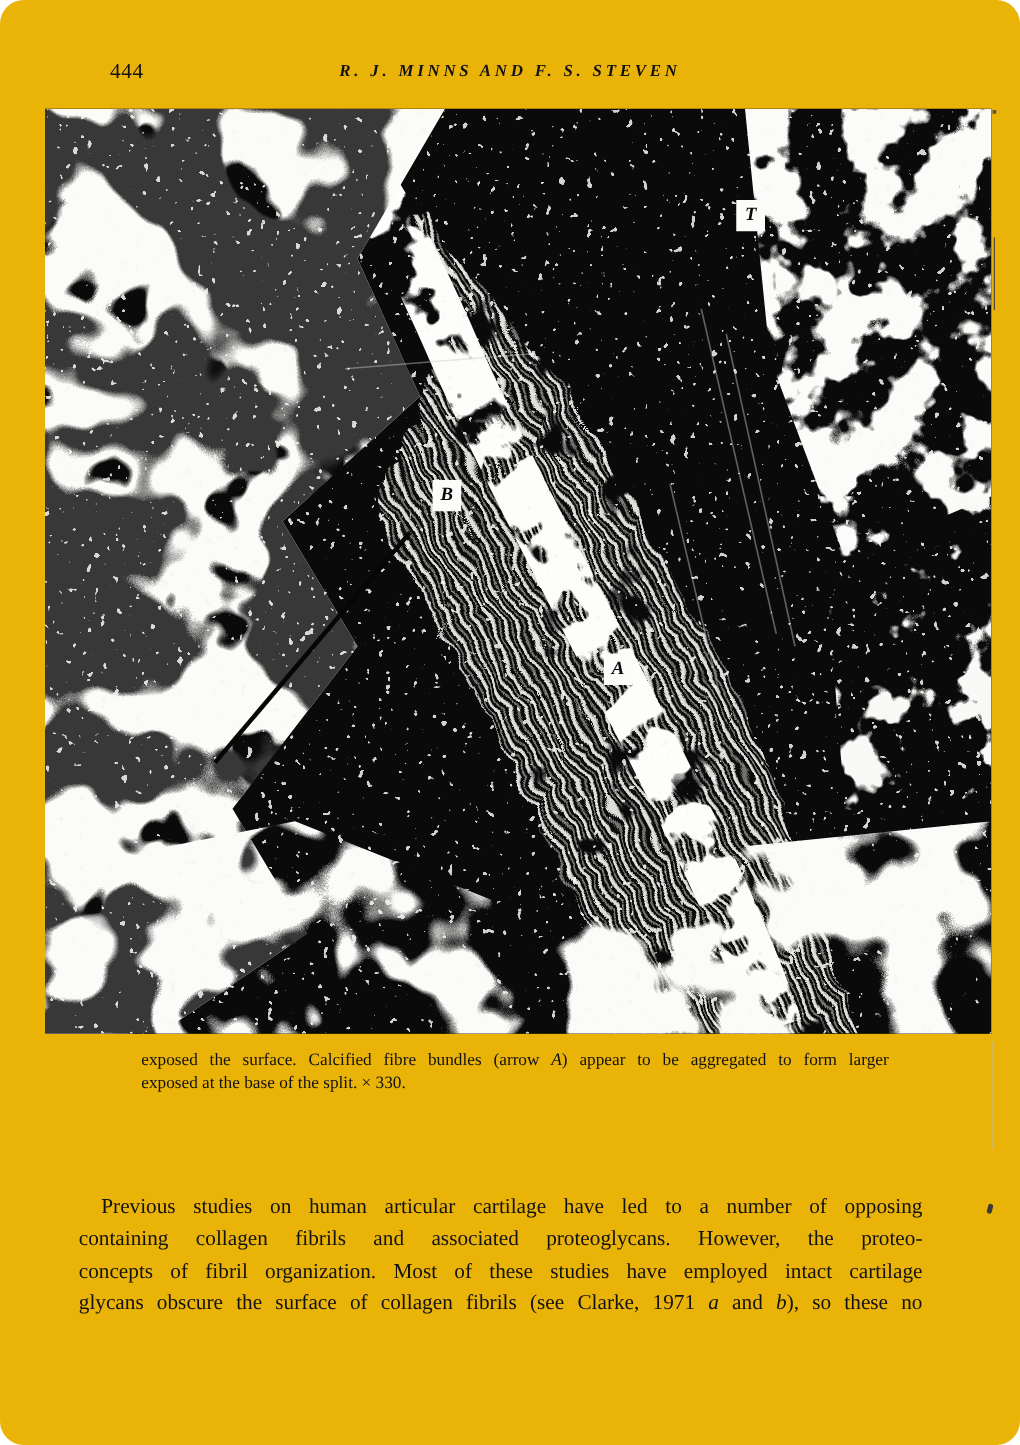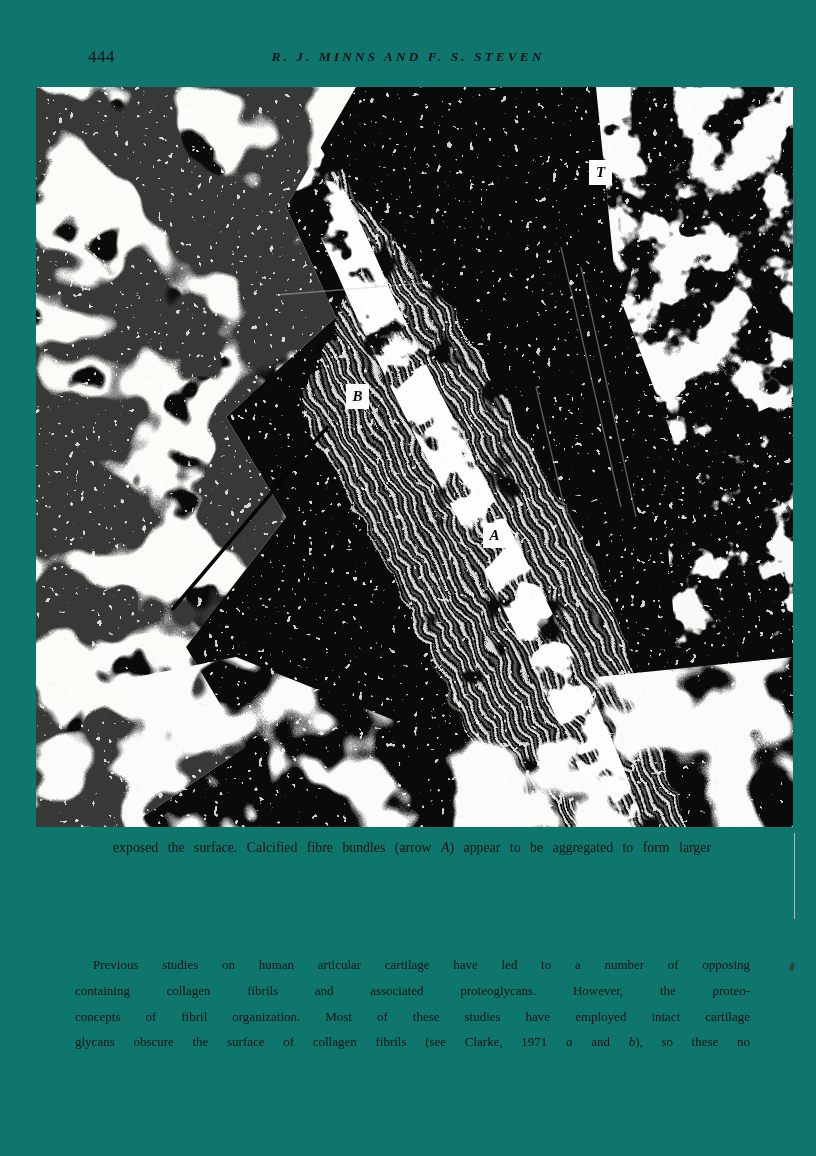--- a/index.html
+++ b/index.html
@@ -1,23 +1,24 @@
 <!DOCTYPE html>
 <html><head>
 <meta charset="utf-8">
 <style>
   html, body { margin: 0; padding: 0; background: #ffffff; }
   .page {
     position: relative;
     width: 816px;
     height: 1156px;
-    background: #0f766e;
+    background: #eab308;
     font-family: "Liberation Serif", serif;
     color: #121212;
     overflow: hidden;
+    border-radius: 19px;
   }
   .page-number {
     position: absolute;
     left: 88px;
     top: 47px;
     font-size: 17px;
     letter-spacing: 0.5px;
   }
   .running-head {
     position: absolute;
@@ -75,23 +76,22 @@
     text-align: center;
     font-size: 13.5px;
     font-weight: 700;
     letter-spacing: 3.5px;
   }
   .body-text {
     position: absolute;
     left: 63px;
     top: 952px;
     width: 675px;
-    font-size: 13px;
+    font-size: 17px;
     line-height: 25.8px;
-    margin-left: 12px;
   }
   .indent1 { text-indent: 18px; }
   .artifact { position: absolute; }
   .vline-1 { left: 795px; top: 190px; width: 1px; height: 58px; background: #4a4a4a; }
   .vline-2 { left: 794px; top: 833px; width: 1px; height: 86px; background: #b7b7b7; }
   .speck-1 { left: 790px; top: 963px; width: 4px; height: 8px; background: #3a3a3a; border-radius: 2px; transform: rotate(14deg); }
   .speck-2 { left: 794px; top: 88px; width: 3px; height: 3px; background: #555; }
 </style>
 </head>
 <body>
@@ -185,20 +185,21 @@
       <line x1="292" y1="339" x2="136" y2="523" stroke="#060606" stroke-width="3.5"></line>
     </svg>
 
     <div class="fig-label label-t">T</div>
     <div class="fig-label label-b">B</div>
     <div class="fig-label label-a">A</div>
   </div>
 
   <div class="caption">
     <div class="jline"><span>exposed the surface. Calcified fibre bundles (arrow </span><i>A</i><span>) appear to be aggregated to form larger</span></div>
+    <div class="lastline"><span>exposed at the base of the split. × 330.</span></div>
   </div>
 
 
   <div class="body-text">
     <div class="jline indent1"><span>Previous studies on human articular cartilage have led to a number of opposing</span></div>
     <div class="jline"><span>containing collagen fibrils and associated proteoglycans. However, the proteo-</span></div>
     <div class="jline"><span>concepts of fibril organization. Most of these studies have employed intact cartilage</span></div>
     <div class="jline"><span>glycans obscure the surface of collagen fibrils (see Clarke, 1971 </span><i>a</i><span> and </span><i>b</i><span>), so these no</span></div>
   </div>
 

